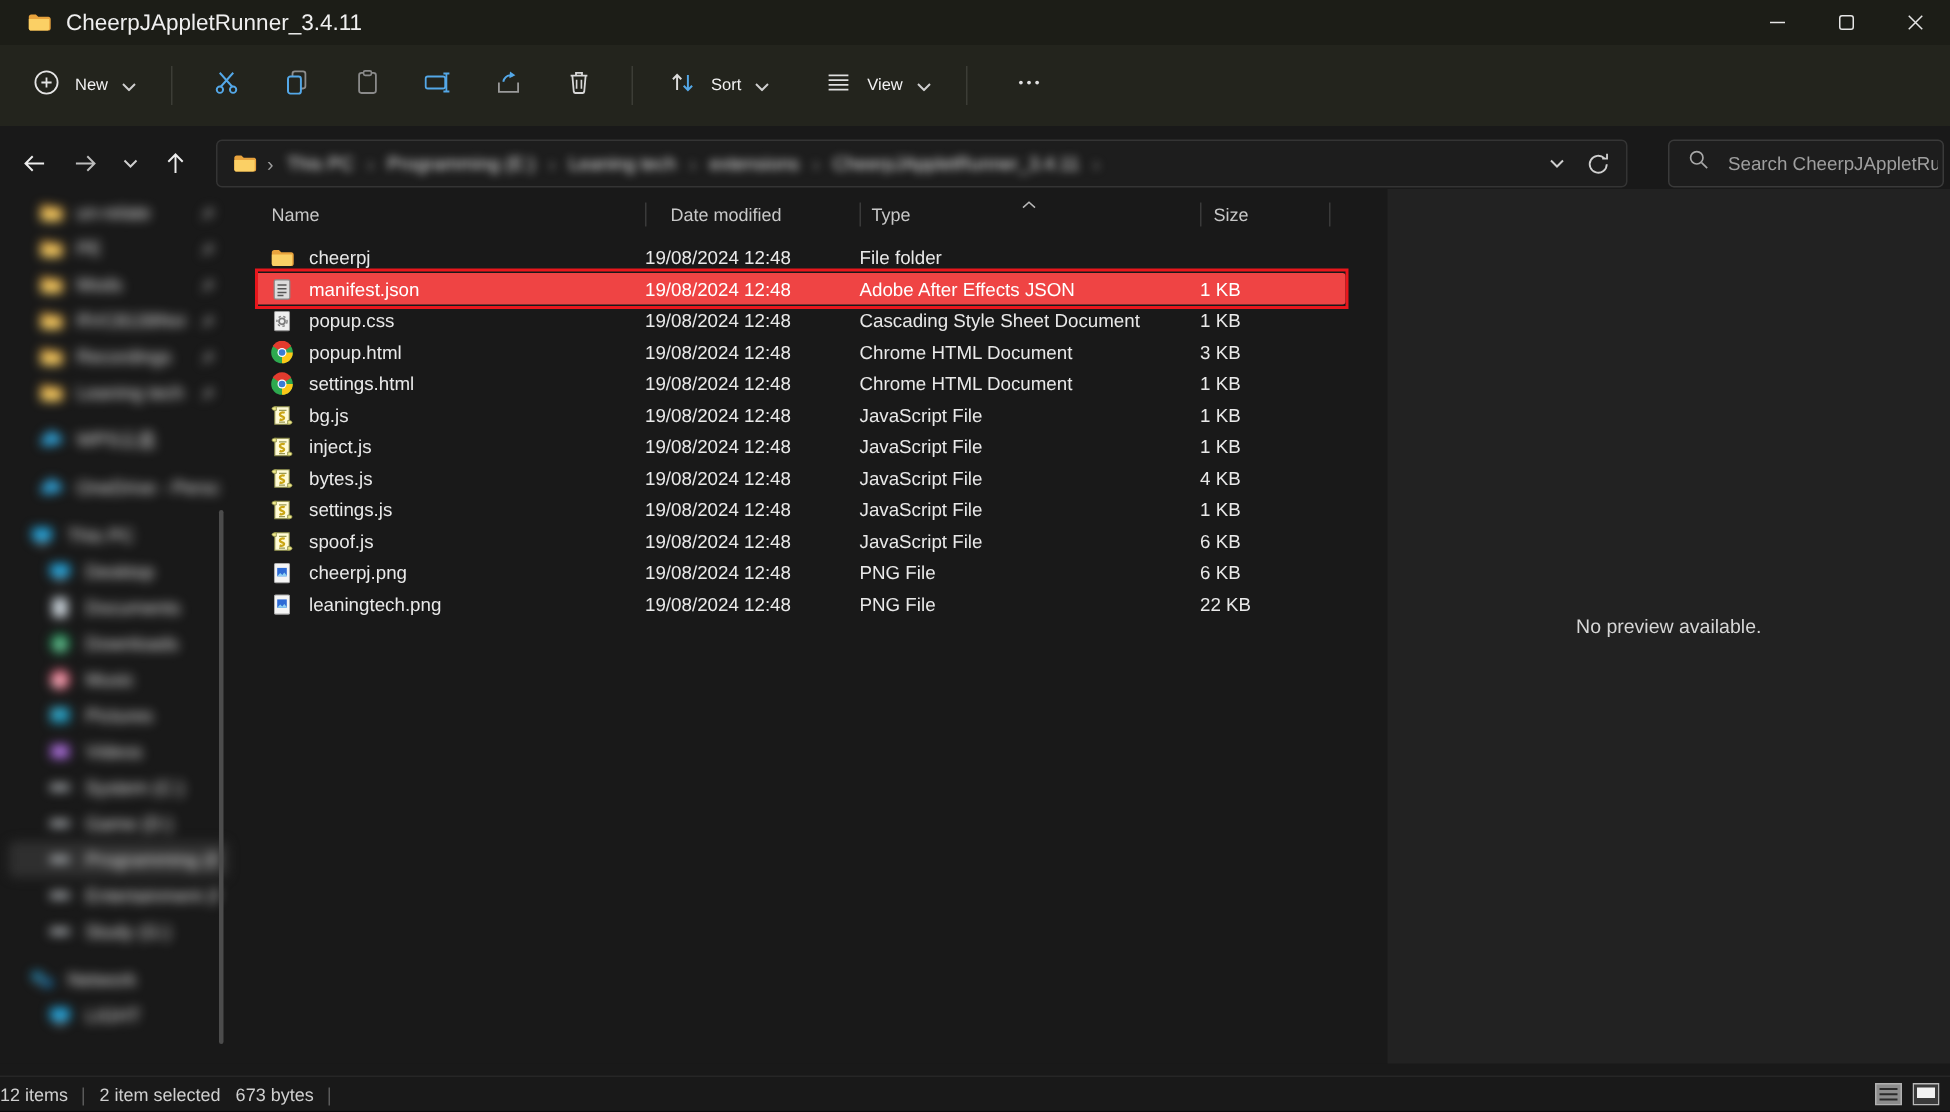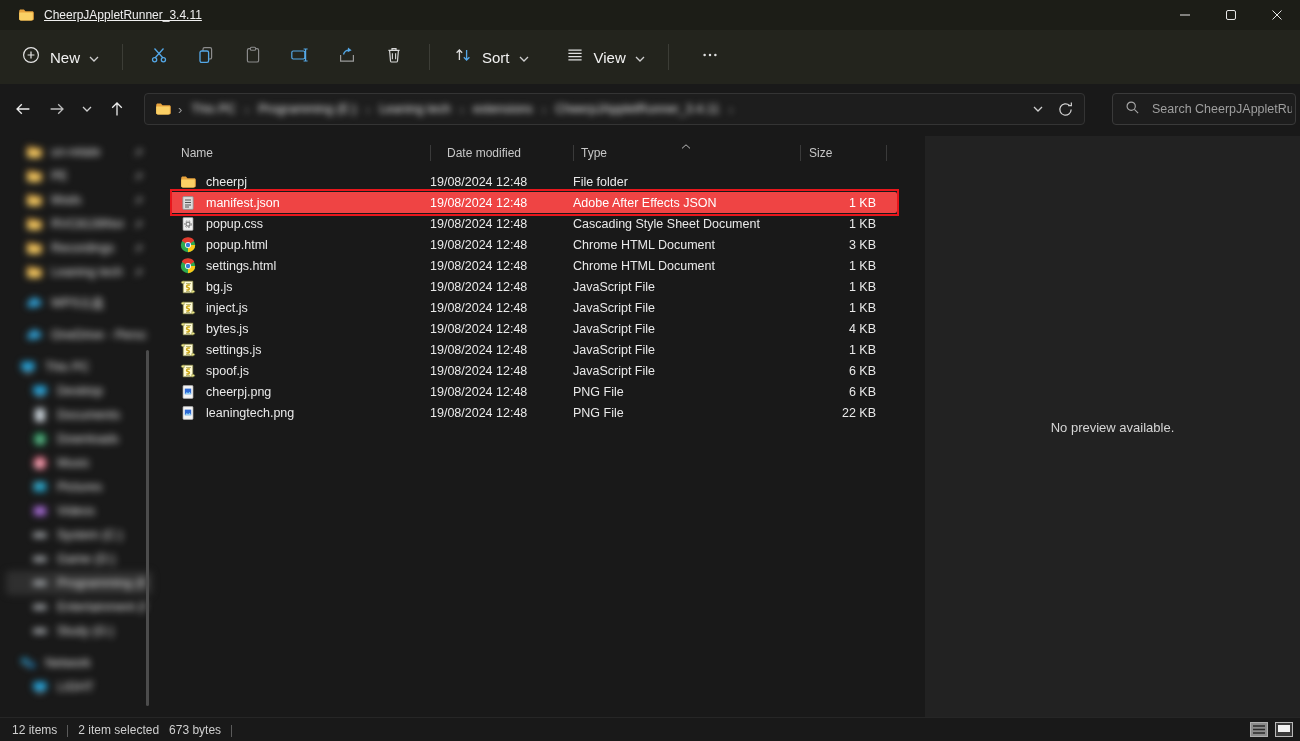--- a/index.html
+++ b/index.html
@@ -2,29 +2,29 @@
 <html><head>
 <meta charset="utf-8">
 <style>
   html,body{margin:0;padding:0;background:#000;}
   .win{position:relative;width:1300px;height:741px;background:#191919;overflow:hidden;
        font-family:"Liberation Sans",sans-serif;color:#e8e8e8;}
 
   
   .titlebar{position:absolute;left:0;top:0;width:100%;height:30px;background:#1c1d17;display:flex;align-items:center;}
   .tb-foldericon{margin-left:18px;display:flex;}
-  .tb-title{margin-left:10px;font-size:12px;color:#efefef;text-decoration:underline;}
+  .tb-title{margin-left:10px;font-size:15px;color:#efefef;}
   .win-controls{position:absolute;right:0;top:0;height:30px;display:flex;}
   .wc{width:46px;height:30px;display:flex;align-items:center;justify-content:center;}
 
   
   .toolbar{position:absolute;left:0;top:30px;width:100%;height:54px;background:#23241d;display:flex;align-items:center;}
   .tbtn{display:flex;align-items:center;gap:9px;padding:7px 11px;border-radius:4px;}
   .newbtn{margin-left:10px;}
-  .tbtn .lbl{font-size:15px;color:#f2f2f2;}
+  .tbtn .lbl{font-size:11px;color:#f2f2f2;}
   .tsep{width:1px;height:26px;background:#3c3d36;margin:0 12px;}
   .iconbtn{width:47px;height:36px;display:flex;align-items:center;justify-content:center;border-radius:4px;}
   .morebtn{margin-left:6px;}
 
   
   .addressbar{position:absolute;left:0;top:84px;width:100%;height:50px;background:#191919;display:flex;align-items:center;padding-left:8px;box-sizing:border-box;}
   .navbtn{width:30px;height:30px;display:flex;align-items:center;justify-content:center;margin-right:4px;}
   .navbtn.small{width:22px;}
   .crumbbox{margin-left:8px;width:941px;height:32px;background:#1d1d1d;border:1px solid #343434;border-radius:4px;display:flex;align-items:center;position:relative;box-sizing:border-box;}
   .crumbbox .cfolder{margin-left:10px;display:flex;}
@@ -32,21 +32,21 @@
   .crumbs{display:flex;align-items:center;filter:blur(3px);}
   .crumb{font-size:12.5px;color:#e4e4e4;padding:0 5px;white-space:nowrap;}
   .crumb-sep{color:#9e9e9e;font-size:13px;padding:0 4px;}
   .cb-chev{position:absolute;right:41px;display:flex;}
   .cb-refresh{position:absolute;right:10px;display:flex;}
   .searchbox{margin-left:27px;width:184px;height:32px;background:#1d1d1d;border:1px solid #3a3a3a;border-radius:4px;display:flex;align-items:center;padding-left:12px;box-sizing:border-box;}
   .searchbox input{background:transparent;border:none;outline:none;color:#dddddd;font-size:12.5px;width:140px;margin-left:10px;font-family:"Liberation Sans",sans-serif;}
   .searchbox input::placeholder{color:#9f9f9f;}
 
   
-  .main{position:absolute;left:0;top:136px;width:100%;height:583px;background:#191919;}
+  .main{position:absolute;left:0;top:126px;width:100%;height:583px;background:#191919;}
 
   .sidebar{position:absolute;left:0;top:0;width:160px;height:100%;}
   .sideblur{position:absolute;left:6px;right:8px;top:4px;filter:blur(3.5px);}
   .side-item{display:flex;align-items:center;gap:9px;height:24px;border-radius:4px;font-size:12.5px;color:#e6e6e6;padding-right:6px;}
   .side-item.i0{padding-left:14px;}
   .side-item.i1{padding-left:20px;}
   .side-item.i2{padding-left:26px;}
   .side-item.selected{background:#2f2f2f;}
   .si-label{flex:1;white-space:nowrap;overflow:hidden;}
   .si-pin{display:flex;margin-right:2px;}
@@ -56,29 +56,29 @@
   .lheader{position:relative;height:24px;margin:5px 0 6px 10px;width:727px;display:grid;
            grid-template-columns:260px 143px 227px 86px 1fr;align-items:center;font-size:12px;color:#c7c7c7;}
   .hc1{padding-left:11px;}.hc2{padding-left:17px;}.hc3{padding-left:8px;}.hc4{padding-left:9px;}
   .hdiv{position:absolute;top:4px;width:1px;height:16px;background:#3a3a3a;}
   .hcaret{position:absolute;top:-3px;left:511px;}
   .rows{margin-left:10px;width:727px;}
   .frow{position:relative;display:grid;grid-template-columns:260px 143px 227px 86px 1fr;align-items:center;height:21px;font-size:12.5px;color:#e9e9e9;border-radius:2px;}
   .frow.selected{background:#ef4444;color:#ffffff;}
   .c-name{display:flex;align-items:center;gap:10px;padding-left:10px;overflow:hidden;white-space:nowrap;}
   .c-name .fi{display:flex;width:16px;height:16px;flex:none;}
-  .c-size{text-align:right;padding-right:10px;}
+  .c-size{text-align:left;padding-right:10px;}
   .red-annot{position:absolute;left:0;right:-2px;top:-3px;bottom:-3px;border:2.5px solid #e8161c;pointer-events:none;z-index:3;}
 
   .preview{position:absolute;left:925px;top:0;width:375px;height:100%;background:#222222;display:flex;align-items:center;justify-content:center;}
   .pv-msg{font-size:13px;color:#d6d6d6;}
 
   
   .statusbar{position:absolute;left:0;top:717px;width:100%;height:24px;background:#191919;border-top:1px solid #262626;display:flex;align-items:center;font-size:12px;color:#cfcfcf;box-sizing:border-box;}
-  .sb-left{display:flex;align-items:flex-end;gap:10px;padding-left:12px;}
+  .sb-left{display:flex;align-items:flex-end;gap:10px;}
   .sb-pipe{width:1px;height:12px;background:#5a5a5a;}
   .sb-right{position:absolute;right:6px;display:flex;gap:5px;align-items:center;}
   .sb-toggle{display:flex;align-items:center;justify-content:center;padding:1px;}
 </style>
 </head>
 <body>
 
 <div class="win">
 
   <div class="titlebar">

